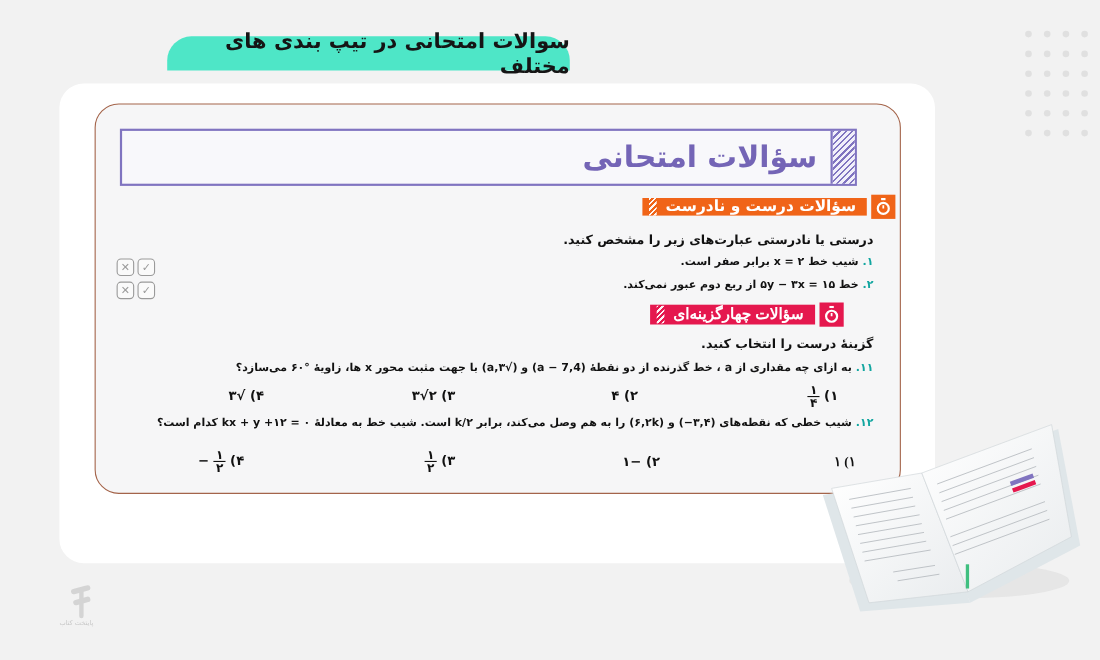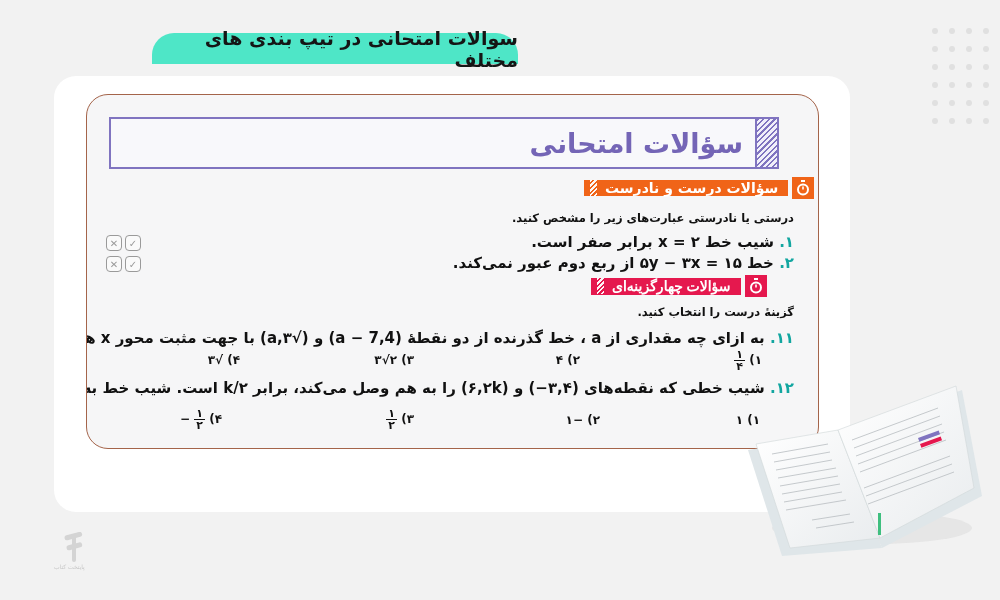--- a/index.html
+++ b/index.html
@@ -72,21 +72,21 @@
     width: 7px; height: 16px; margin-right: 8px;
     background: repeating-linear-gradient(135deg, rgba(255,255,255,0.95) 0 1.5px, transparent 1.5px 3.5px);
   }
   .sec-tf { left: 497px; top: 82px; }
   .sec-tf .ico, .sec-tf .bar { background: #f06418; }
   .sec-mc { left: 504px; top: 180px; font-family: Liberation Serif, serif; }
   .sec-mc .ico, .sec-mc .bar { background: #e5184e; }
 
   .rtl { direction: rtl; position: absolute; white-space: nowrap; }
   .instr { font-size: 11.5px; font-weight: bold; color: #111; }
-  .q { font-size: 15px; font-weight: bold; color: #111; }
+  .q { font-size: 10px; font-weight: bold; color: #111; }
   .qnum { color: #12a6a0; font-weight: bold; }
   .opt { font-size: 12px; font-weight: bold; color: #111; direction: rtl; position: absolute; white-space: nowrap; }
   .frac { display: inline-flex; flex-direction: column; align-items: center; vertical-align: middle; line-height: 1; font-size: 11px; }
   .frac .num { border-bottom: 1.2px solid #111; padding: 0 2px; }
 
   
   .ans-grid { position: absolute; left: 19px; top: 140px; display: grid; grid-template-columns: 16px 16px; gap: 3px; column-gap: 3px; row-gap: 5px; }
   .ans-box {
     width: 16px; height: 16px; border: 1px solid #9a9a9a; border-radius: 4px;
     display: flex; align-items: center; justify-content: center; font-size: 10px; color: #9a9a9a; background: #fafafa;
@@ -211,21 +211,21 @@
   </div>
   <div class="opt" style="right:578px; top:258px;">
     <span>۴)</span>
     <span>√۳</span>
   </div>
 
   <div class="rtl q" style="right:24px; top:284px;">
     <span class="qnum">۱۲.</span>
     <span>شیب خطی که نقطه‌های (۳,۴−) و (۶,۲k) را به هم وصل می‌کند، برابر k/۲ است. شیب خط به معادلهٔ ۰ = ۱۲+ kx + y کدام است؟</span>
   </div>
-  <div class="opt" style="right:58px; top:318px;">
+  <div class="opt" style="right:40px; top:318px;font-family:Liberation Serif, serif;">
     <span>۱)</span>
     <span>۱</span>
   </div>
   <div class="opt" style="right:218px; top:318px;">
     <span>۲)</span>
     <span>−۱</span>
   </div>
   <div class="opt" style="right:404px; top:313px;">
     <span>۳)</span>
     <span class="frac">

